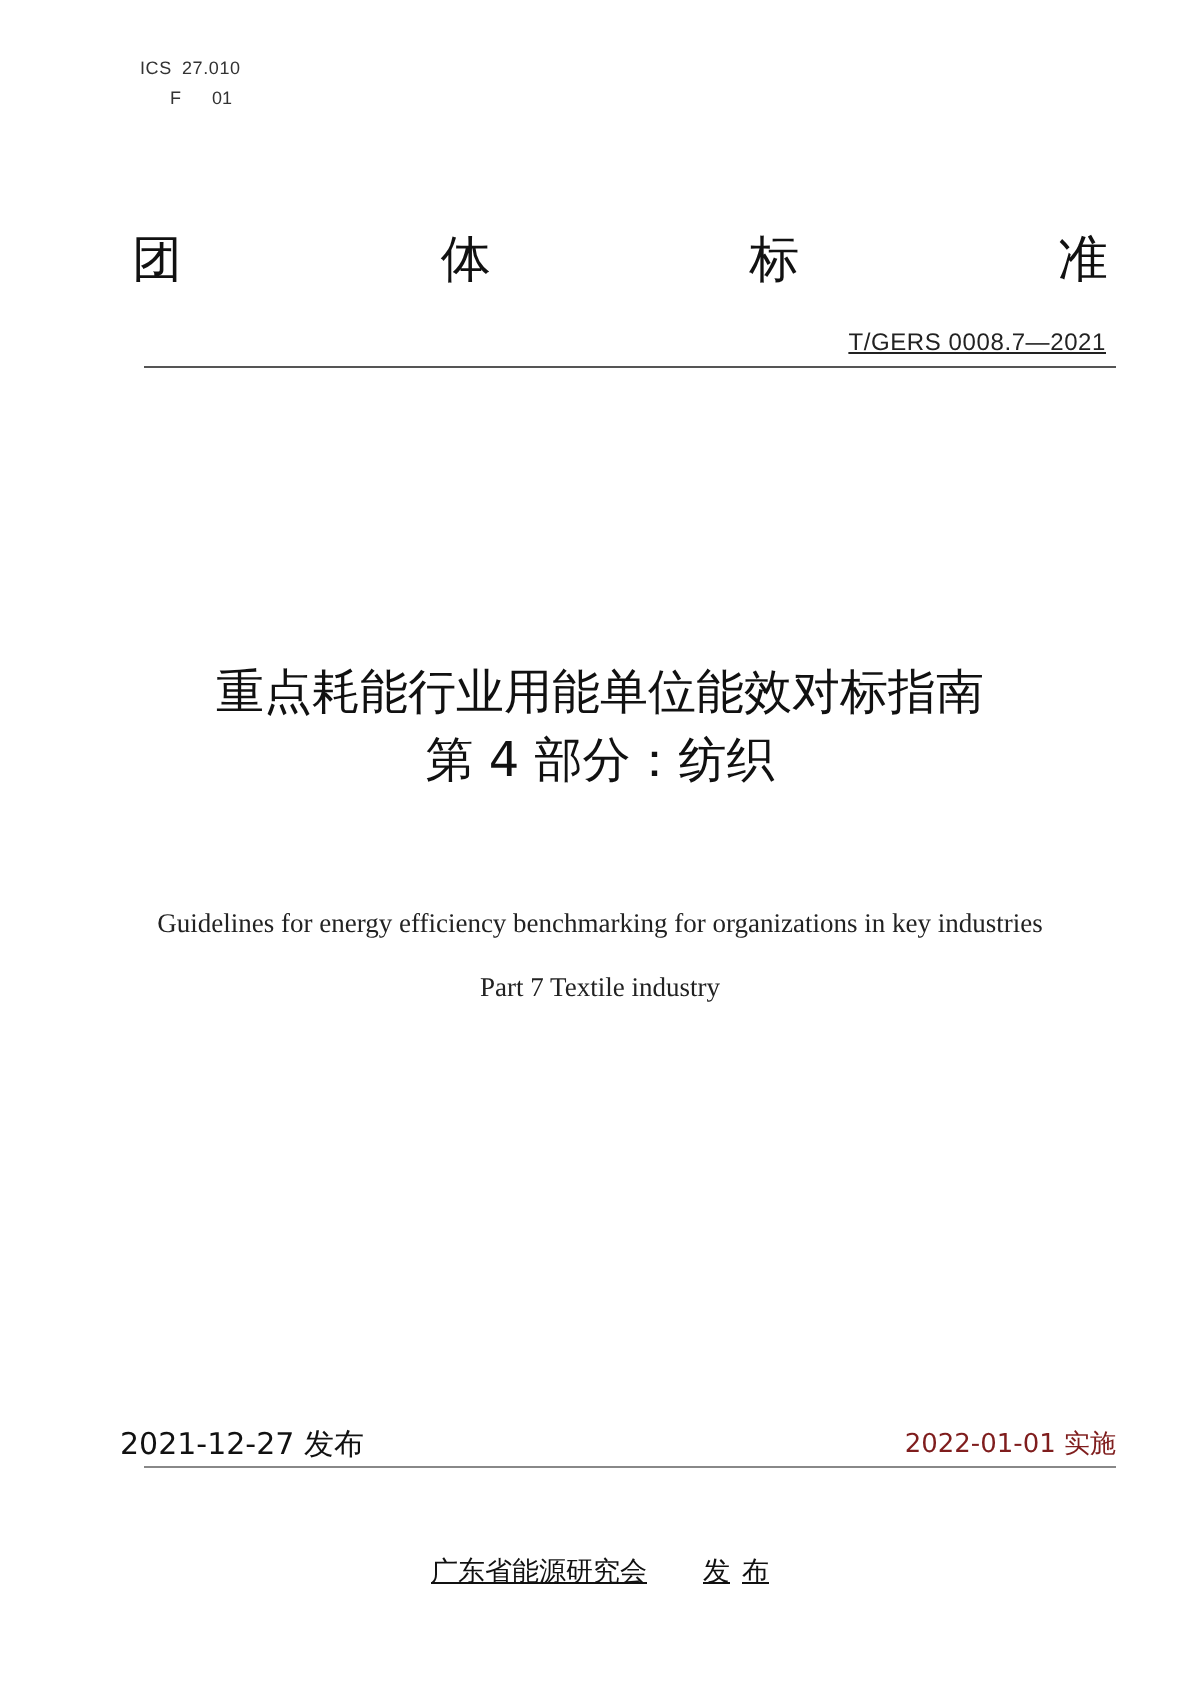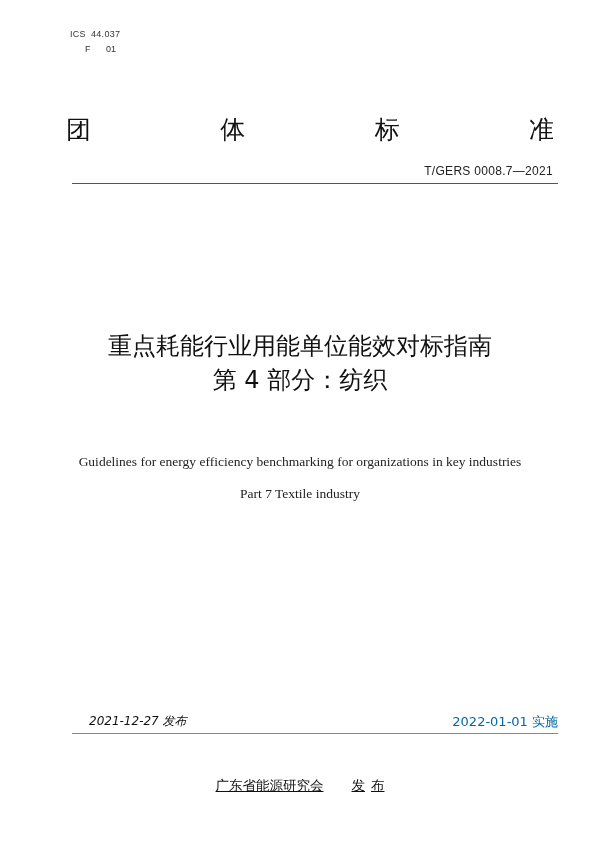--- a/index.html
+++ b/index.html
@@ -8,41 +8,41 @@
     .abs { position:absolute; }
     .ics { left:70px; top:29px; font-size:9px; color:#333; letter-spacing:0.3px;
            font-family:"Liberation Sans", sans-serif; }
     .ics span.k { display:inline-block; width:21px; }
     .ccs { left:70px; top:44px; font-size:9px; color:#333;
            font-family:"Liberation Sans", sans-serif;padding-left:15px; }
     .ccs span.k { display:inline-block; width:21px; }
     .bigtitle { left:66px; top:115px; width:488px; display:flex; justify-content:space-between;
                 font-size:25px; color:#111; line-height:30px; }
     .stdnum { right:47px; top:164px; font-size:12px; color:#222;
-              font-family:"Liberation Sans", sans-serif; letter-spacing:0.3px; }
+              font-family:"Liberation Sans", sans-serif; letter-spacing:0.3px;text-decoration:underline; }
     .rule-top { left:72px; top:183px; width:486px; height:1px; background:#555; }
     .title-cn { left:0; width:600px; text-align:center; font-size:24px; color:#111; line-height:30px; }
     .t1 { top:331px; }
     .t2 { top:365px; }
     .title-en { left:0; width:600px; text-align:center; font-family:"Liberation Serif", serif;
                 font-size:13.5px; color:#222; line-height:17px;margin-top:39px; }
     .e1 { top:414px; }
     .e2 { top:446px; }
-    .pubdate { left:89px; top:713px; font-size:12px; color:#111;font-style:italic; }
-    .impdate { right:42px; top:713px; font-size:13px; color:#0369a1; }
+    .pubdate { left:60px; top:713px; font-size:15px; color:#111; }
+    .impdate { right:42px; top:713px; font-size:13px; color:#7f1d1d; }
     .rule-bot { left:72px; top:733px; width:486px; height:1px; background:#888; }
     .publisher { left:0; width:600px; top:777px; text-align:center; font-size:13.5px; color:#111;text-decoration:underline; }
     .publisher .gap { display:inline-block; width:28px; }
     .publisher .sp { display:inline-block; width:6px; }
   </style>
 </head>
 <body>
 
 <div class="abs ics">
-  <span class="k">ICS</span><span>44.037</span>
+  <span class="k">ICS</span><span>27.010</span>
 </div>
 <div class="abs ccs">
   <span class="k">F</span><span>01</span>
 </div>
 
 <div class="abs bigtitle">
   <span>团</span>
   <span>体</span>
   <span>标</span>
   <span>准</span>

